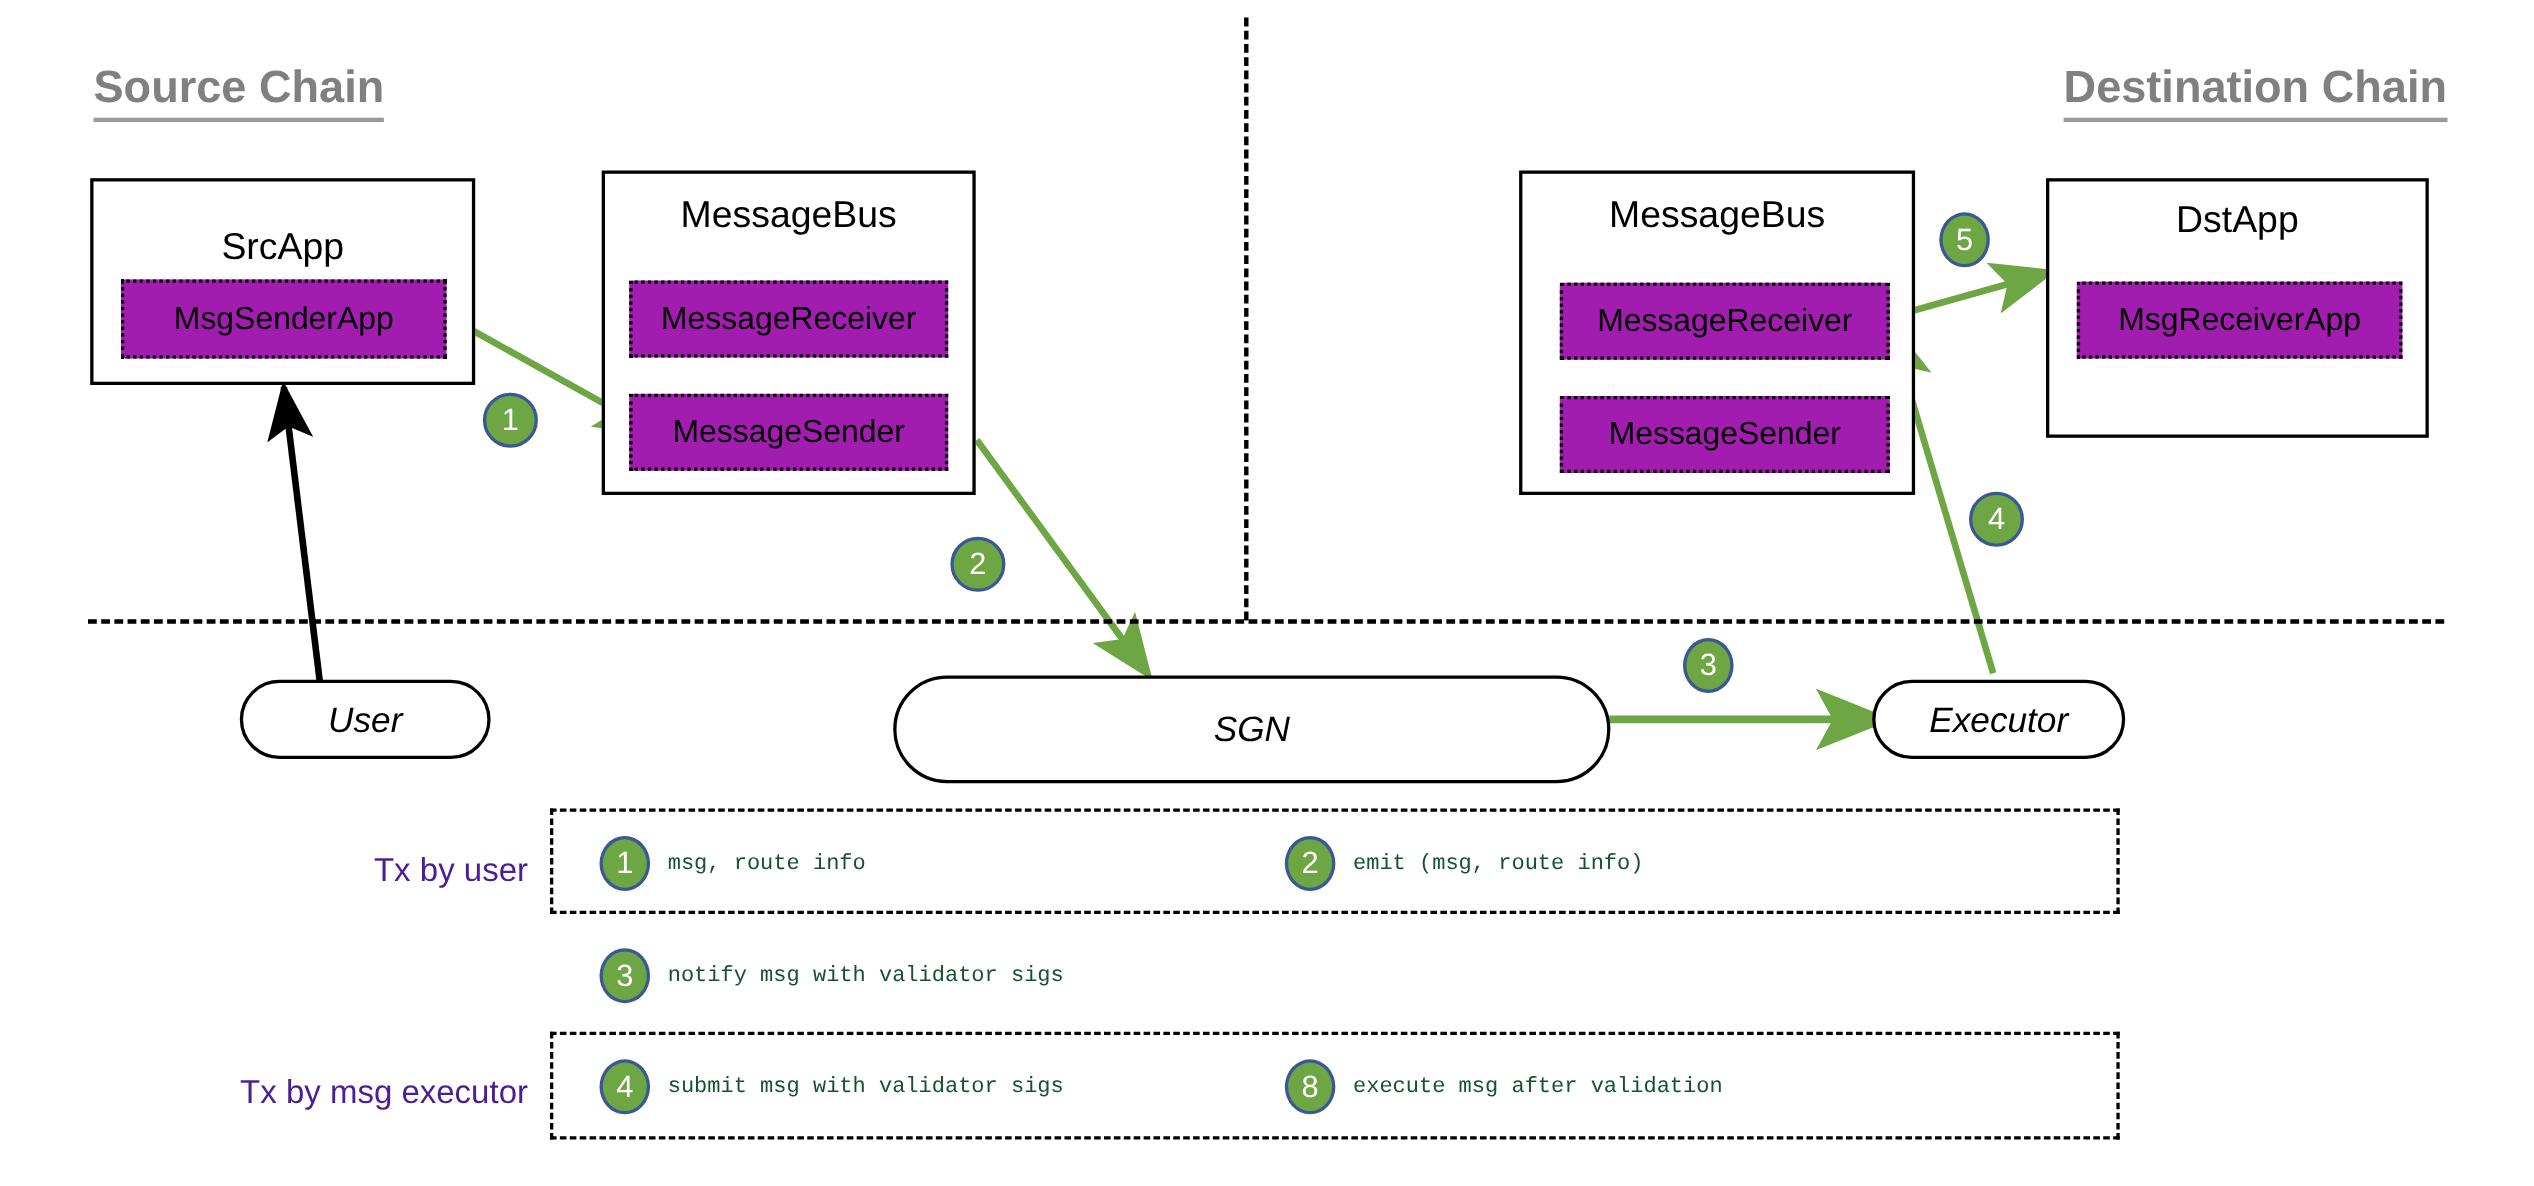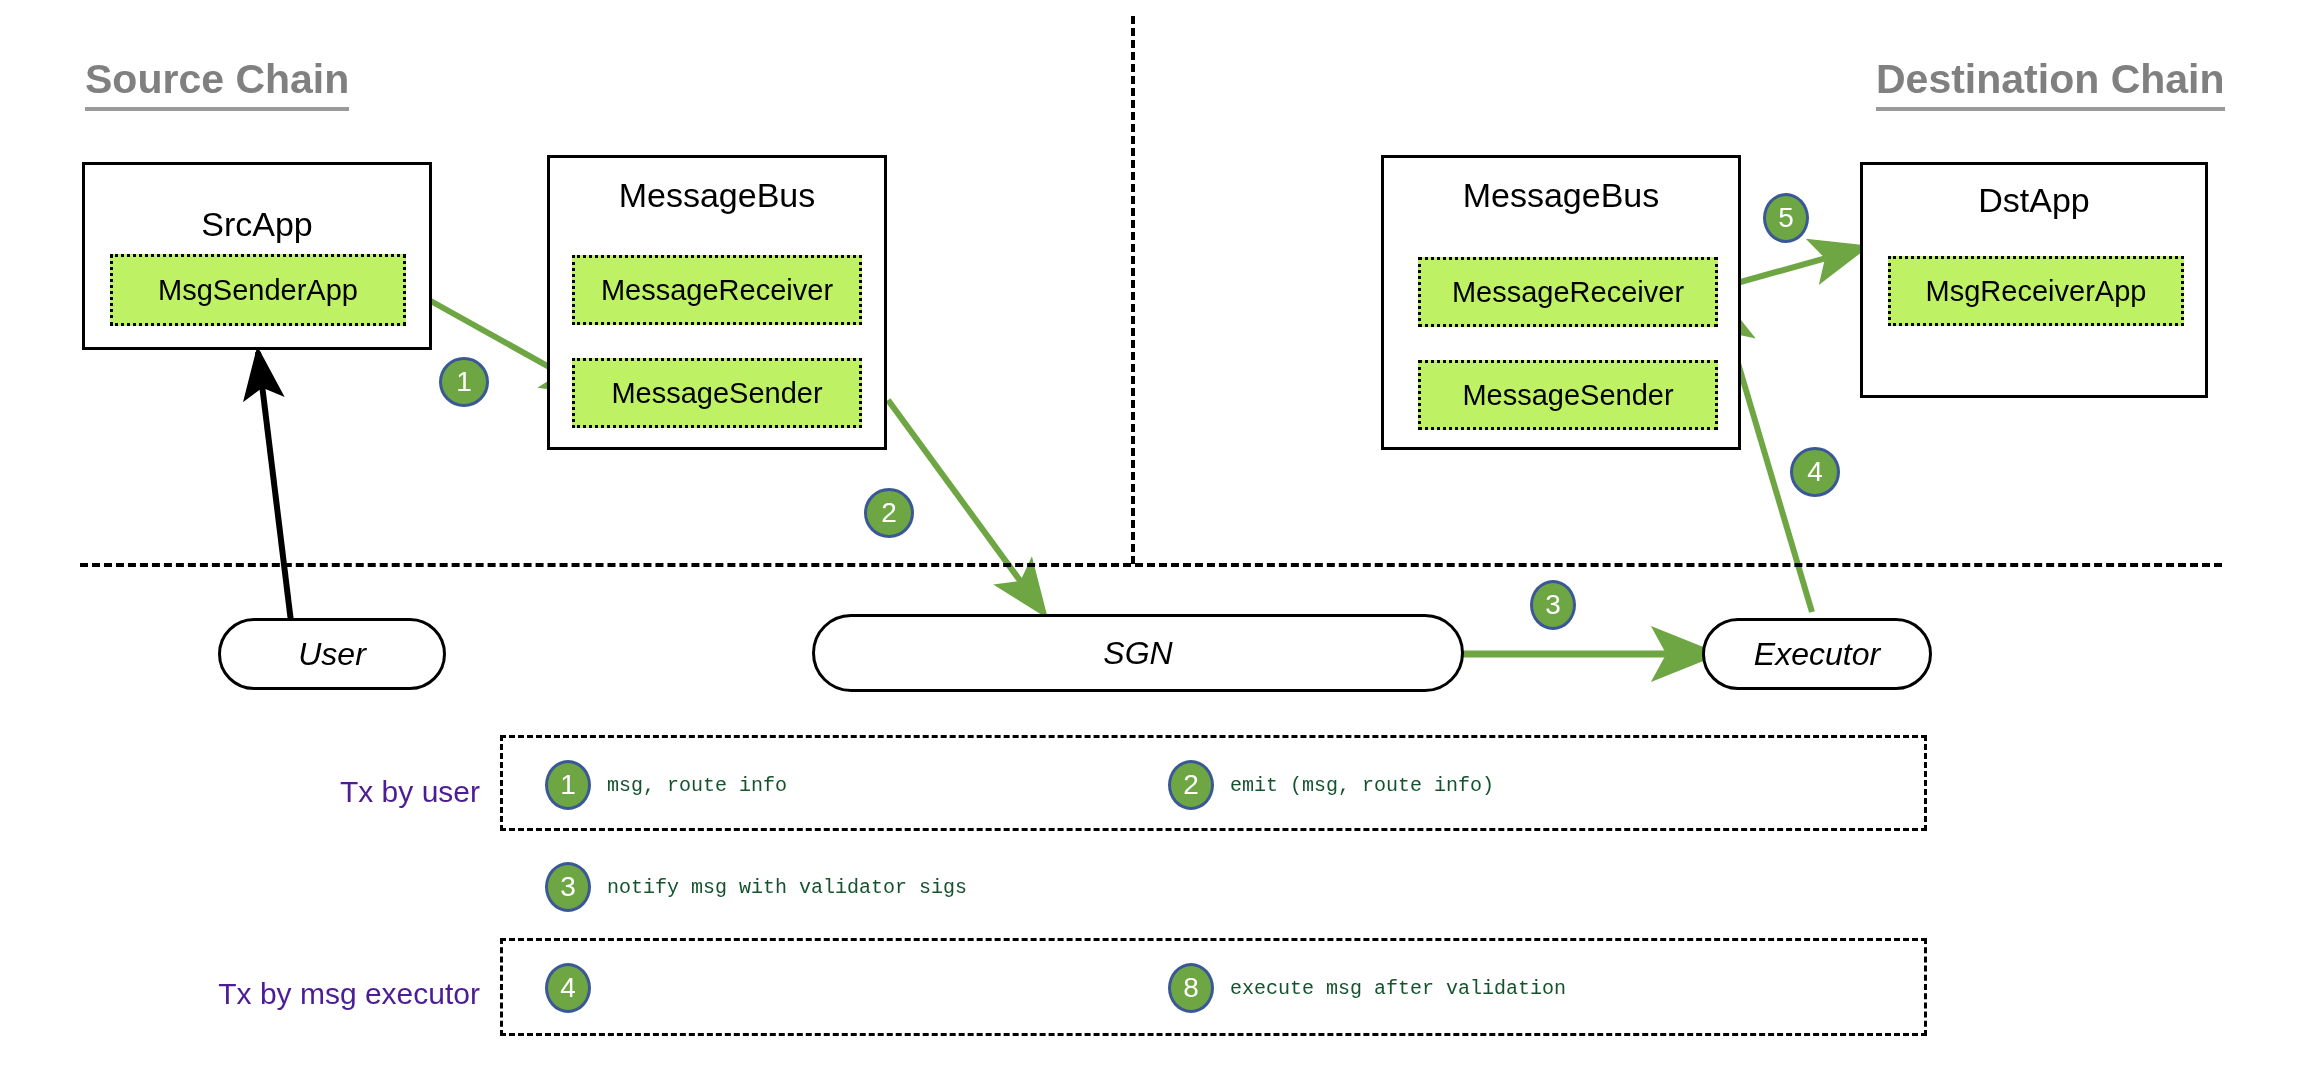--- a/index.html
+++ b/index.html
@@ -52,21 +52,21 @@
     text-align: center;
     font-size: 34px;
     color: #000000;
     white-space: nowrap;
   }
 
   
   .dotted-box {
     position: absolute;
     border: 3px dotted #000000;
-    background: #bef264;
+    background: #a21caf;
     box-sizing: border-box;
     display: flex;
     align-items: center;
     justify-content: center;
   }
   .dotted-box span {
     font-size: 29px;
     color: #000000;
     white-space: nowrap;
   }
@@ -219,21 +219,21 @@
     <div class="node-title" style="top:16px;">DstApp</div>
   </div>
   <div class="dotted-box" style="left:1888px; top:256px; width:296px; height:70px;">
     <span>MsgReceiverApp</span>
   </div>
 
   <div class="pill" style="left:218px; top:618px; width:228px; height:72px;">
     <span>User</span>
   </div>
 
-  <div class="pill" style="left:812px; top:614px; width:652px; height:78px;">
+  <div class="pill" style="left:812px; top:614px; width:652px; height:98px;">
     <span>SGN</span>
   </div>
 
   <div class="pill" style="left:1702px; top:618px; width:230px; height:72px;">
     <span>Executor</span>
   </div>
 
   <div class="badge round" style="left:439px; top:357px;">1</div>
   <div class="badge round" style="left:864px; top:488px;">2</div>
   <div class="badge" style="left:1530px; top:580px;">3</div>
@@ -258,20 +258,21 @@
     <div class="badge">3</div>
     <div class="legend-text">notify msg with validator sigs</div>
   </div>
 
   <div class="legend-label" style="left:20px; top:977px; width:460px;">Tx by msg executor</div>
 
   <div class="legend-box" style="left:500px; top:938px; width:1427px; height:98px;"></div>
 
   <div class="legend-entry" style="left:545px; top:963px;">
     <div class="badge">4</div>
+    <div class="legend-text">submit msg with validator sigs</div>
   </div>
 
   <div class="legend-entry" style="left:1168px; top:963px;">
     <div class="badge">8</div>
     <div class="legend-text">execute msg after validation</div>
   </div>
 
 </div>
 
 </body></html>

